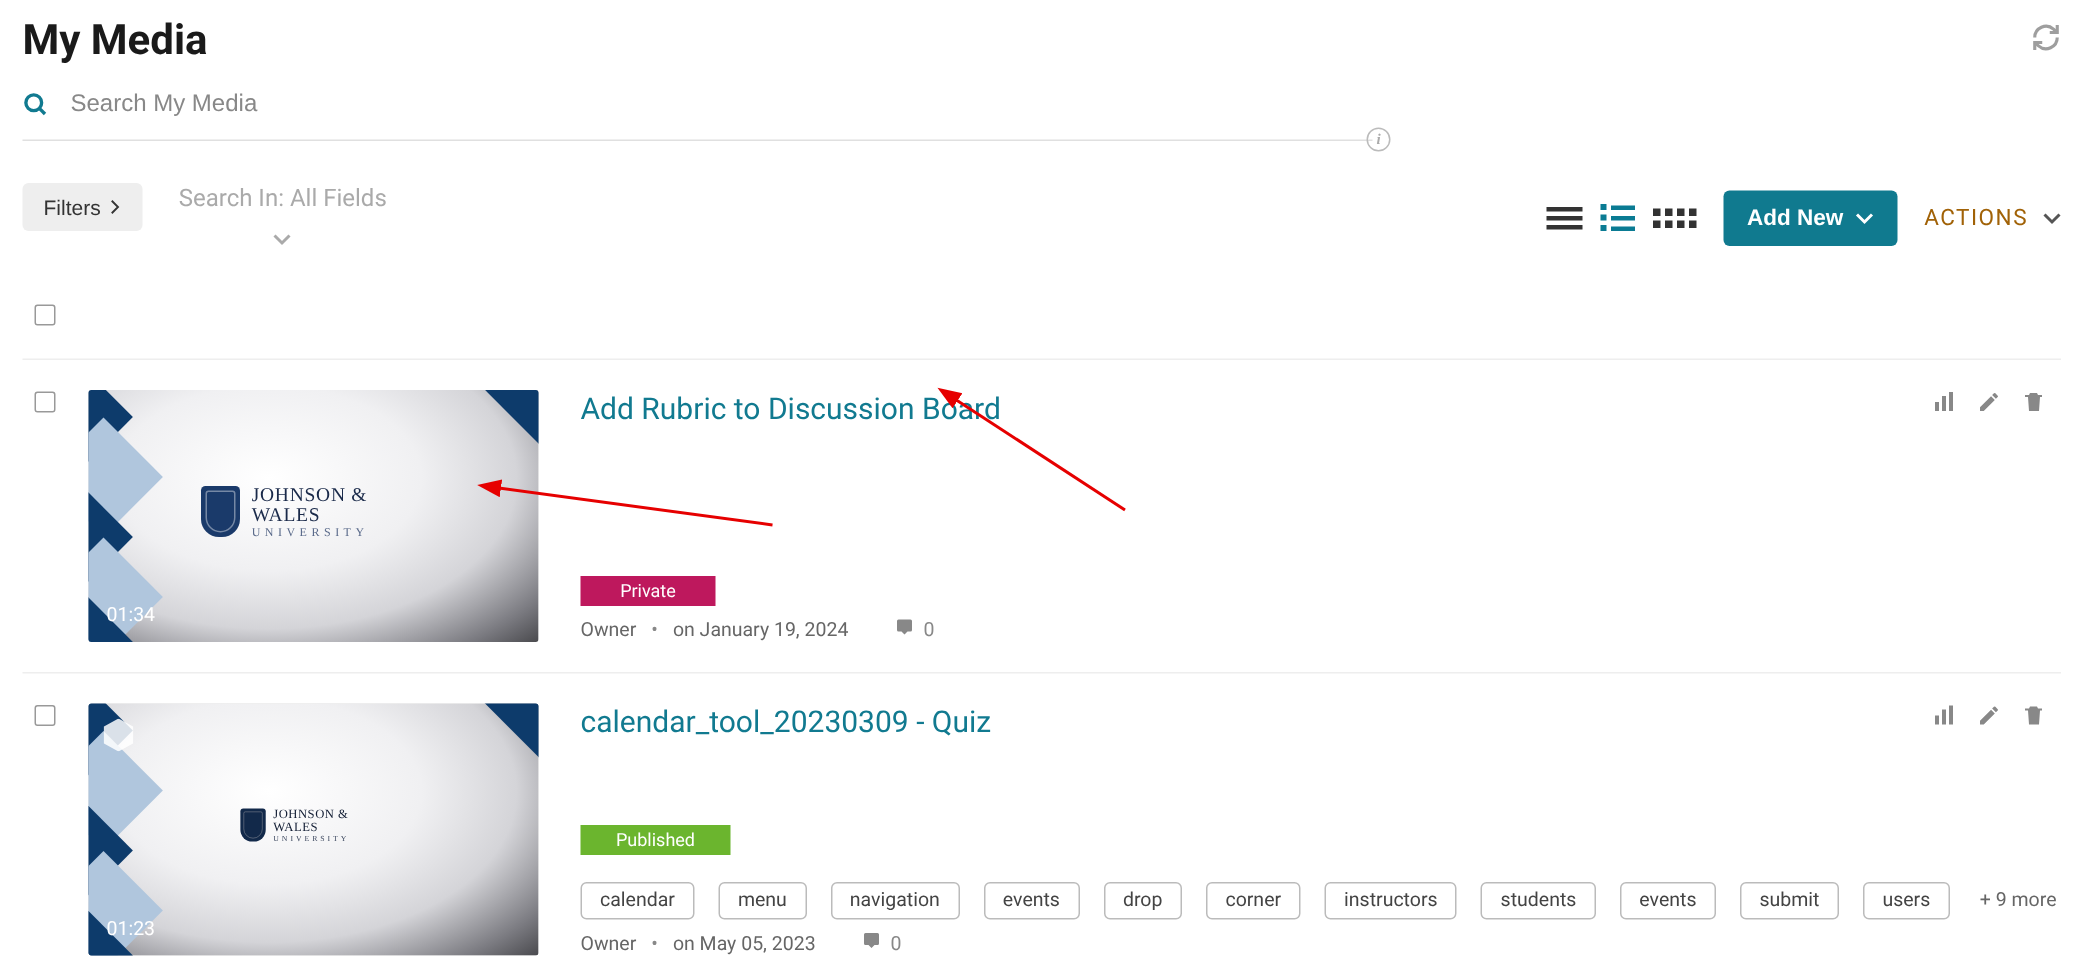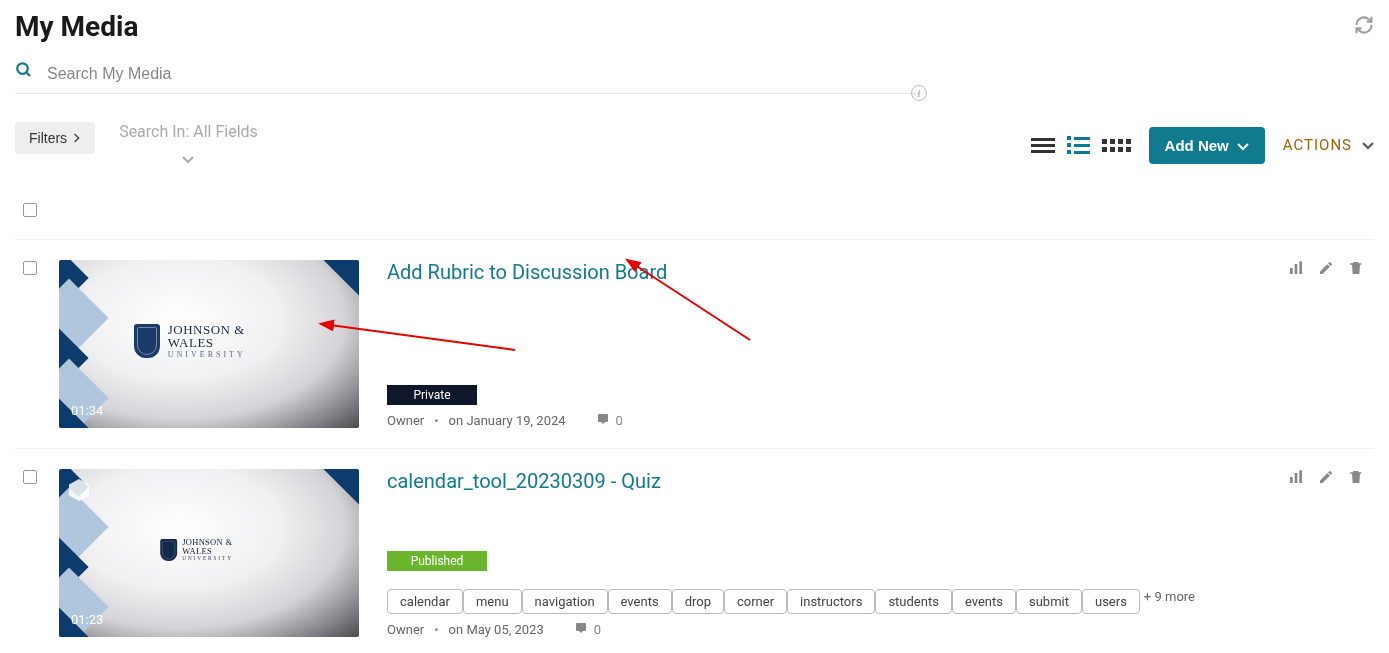--- a/index.html
+++ b/index.html
@@ -1,21 +1,21 @@
 <!DOCTYPE html>
 <html><head>
 <meta charset="utf-8">
 <style>
 * { box-sizing: border-box; margin: 0; padding: 0; }
 body { font-family: -apple-system, BlinkMacSystemFont, "Segoe UI", Roboto, Helvetica, Arial, sans-serif; background: #fff; color: #333; width: 1389px; }
 .container { padding: 10px 15px 20px 15px; }
 .header-row { display: flex; justify-content: space-between; align-items: center; margin-bottom: 18px; }
 .page-title { font-size: 28px; font-weight: 700; color: #1a1a1a; }
 .refresh-icon { color: #9e9e9e; cursor: pointer; }
-.search-row { display: flex; align-items: flex-end; border-bottom: 1px solid #e0e0e0; padding-bottom: 10px; margin-bottom: 4px; position: relative; width: 900px; }
+.search-row { display: flex; align-items: flex-start; border-bottom: 1px solid #e0e0e0; padding-bottom: 10px; margin-bottom: 4px; position: relative; width: 900px; }
 .search-icon { color: #117a90; margin-right: 14px; }
 .search-input { border: none; outline: none; font-size: 16px; flex: 1; color: #333; }
 .search-input::placeholder { color: #888; }
 .info-badge { position: absolute; right: -12px; bottom: -8px; width: 16px; height: 16px; border: 1px solid #bbb; border-radius: 50%; font-size: 10px; color: #aaa; display: flex; align-items: center; justify-content: center; font-weight: bold; font-style: italic; font-family: serif;}
 .controls-row { display: flex; align-items: center; justify-content: space-between; margin-top: 28px; margin-bottom: 22px; }
 .controls-left { display: flex; align-items: flex-start; gap: 24px; }
 .filters-btn { background: #eee; border: none; border-radius: 4px; padding: 8px 14px; font-size: 14px; color: #333; cursor: pointer; display: flex; align-items: center; gap: 6px; }
 .dropdown-label { font-size: 16px; color: #333; display: flex; align-items: center; gap: 8px; cursor: pointer; }
 .dropdown-label.muted { color: #aaa; flex-direction: column; }
 .controls-right { display: flex; align-items: center; gap: 18px; }
@@ -47,26 +47,26 @@
 .jw-shield { width:28px; height:34px; background:#1a3a6a; border-radius: 3px 3px 12px 12px; position:relative;}
 .jw-shield::before{content:""; position:absolute; inset:3px; border:1px solid rgba(255,255,255,0.4); border-radius: 2px 2px 10px 10px;}
 .jw-text { display:flex; flex-direction:column; line-height:1; }
 .jw-main { font-family: Georgia, serif; font-size:13px; letter-spacing:0.5px; color:#1a2a4a; font-weight:500;}
 .jw-sub { font-family: Georgia, serif; font-size:8px; letter-spacing:3px; color:#5a6a8a; margin-top:2px;}
 .quiz-badge { position:absolute; top:10px; left:10px; width:20px; height:22px; background:rgba(255,255,255,0.85); clip-path: polygon(50% 0%, 100% 25%, 100% 75%, 50% 100%, 0% 75%, 0% 25%); z-index:3;}
 .details-col { flex: 1; padding-left: 28px; display: flex; flex-direction: column;}
 .item-title { color: #117a90; font-size: 20px; font-weight: 400; cursor: pointer; margin-bottom: 12px; }
 .spacer { flex:1; }
 .status-badge { display: inline-block; color: #fff; font-size: 12px; padding: 3px 0; width: 90px; text-align: center; margin-bottom: 8px; }
-.status-private { background: #0f172a; }
+.status-private { background: #be185d; }
 .status-published { background: #6bb52e; width: 100px;}
 .meta-row { font-size: 13px; color: #666; display: flex; align-items: center; gap: 10px; }
 .meta-dot { color: #888; }
 .comment-group { display:flex; align-items:center; gap:6px; color:#888; margin-left:20px;}
-.tags-row { display: flex; flex-wrap: wrap; gap: 0; margin: 10px 0 8px 0; }
+.tags-row { display: flex; flex-wrap: wrap; gap: 16px; align-items: center; margin: 10px 0 8px 0; }
 .tag { border: 1px solid #bbb; border-radius: 4px; padding: 4px 12px; font-size: 13px; color: #444; cursor: pointer; }
 .more-tags { font-size: 13px; color: #666; margin-left: 4px; cursor: pointer; }
 .item-actions { position: absolute; right: 10px; top: 20px; display: flex; gap: 14px; color: #888; }
 .item-actions span, .item-actions svg { cursor: pointer; }
 svg.arrow-anno { position:absolute; pointer-events:none; z-index: 10;}
 .chevron { display:inline-block; }
 </style>
 </head>
 <body>
 

